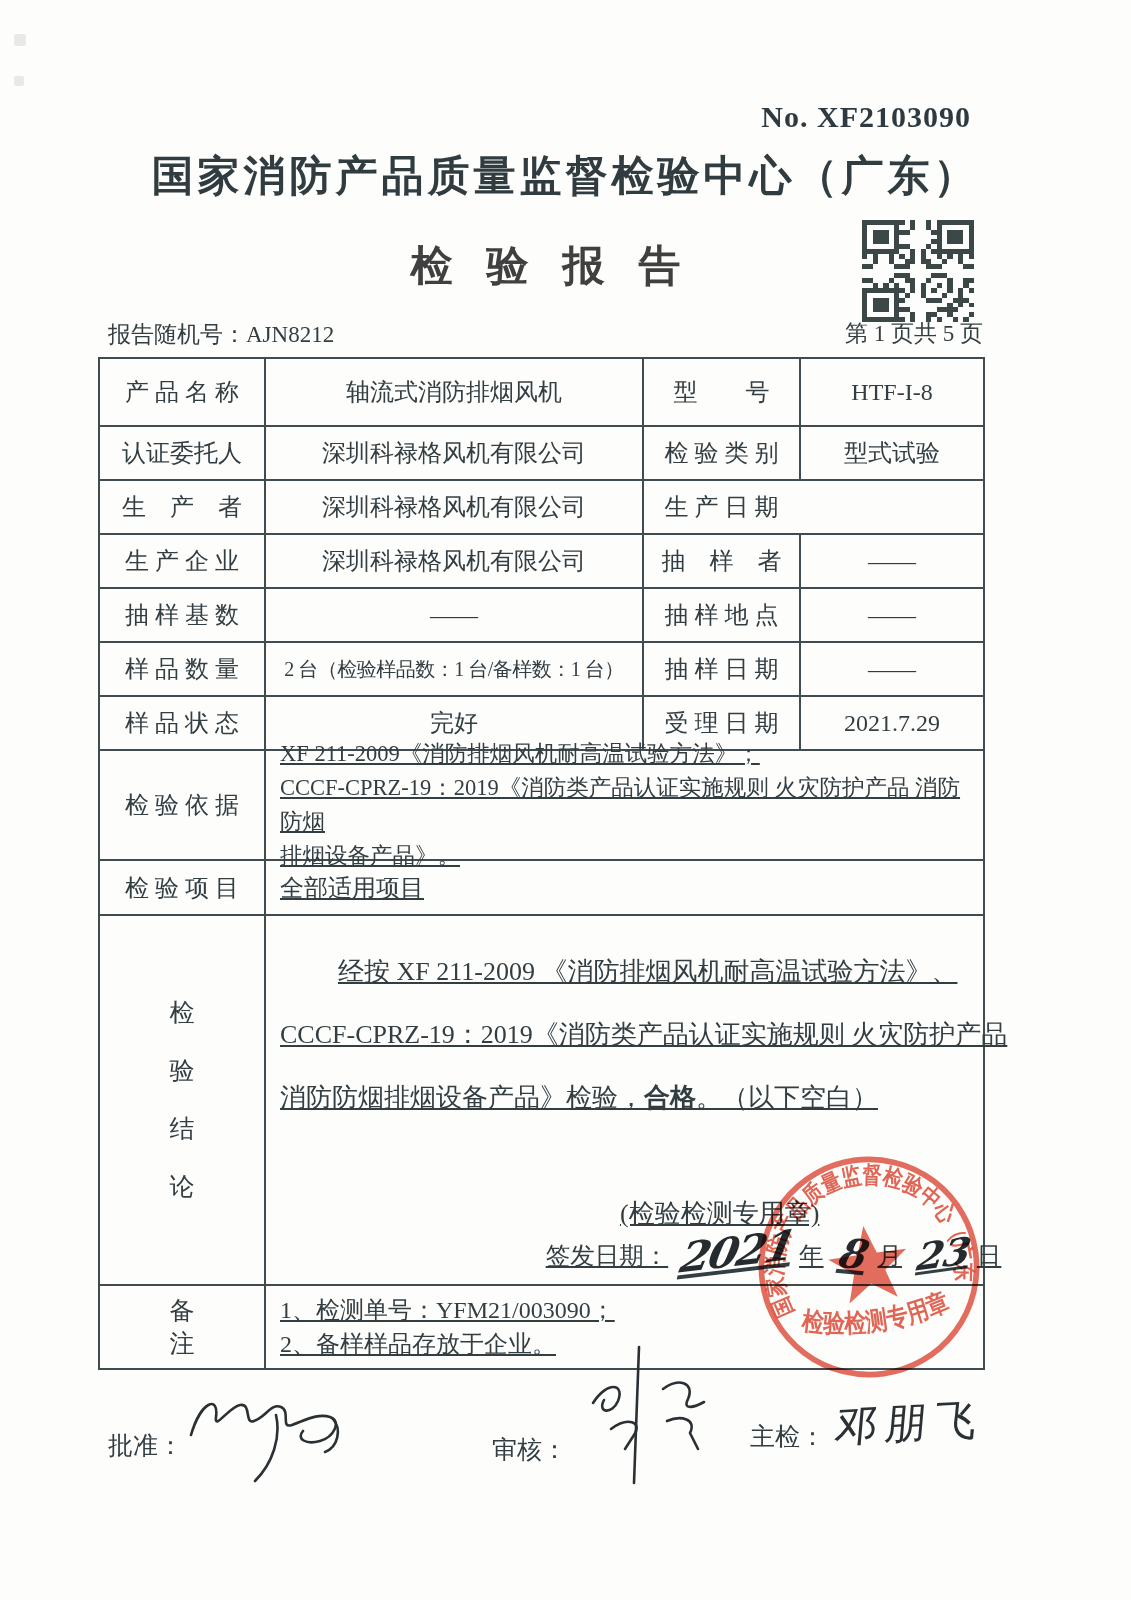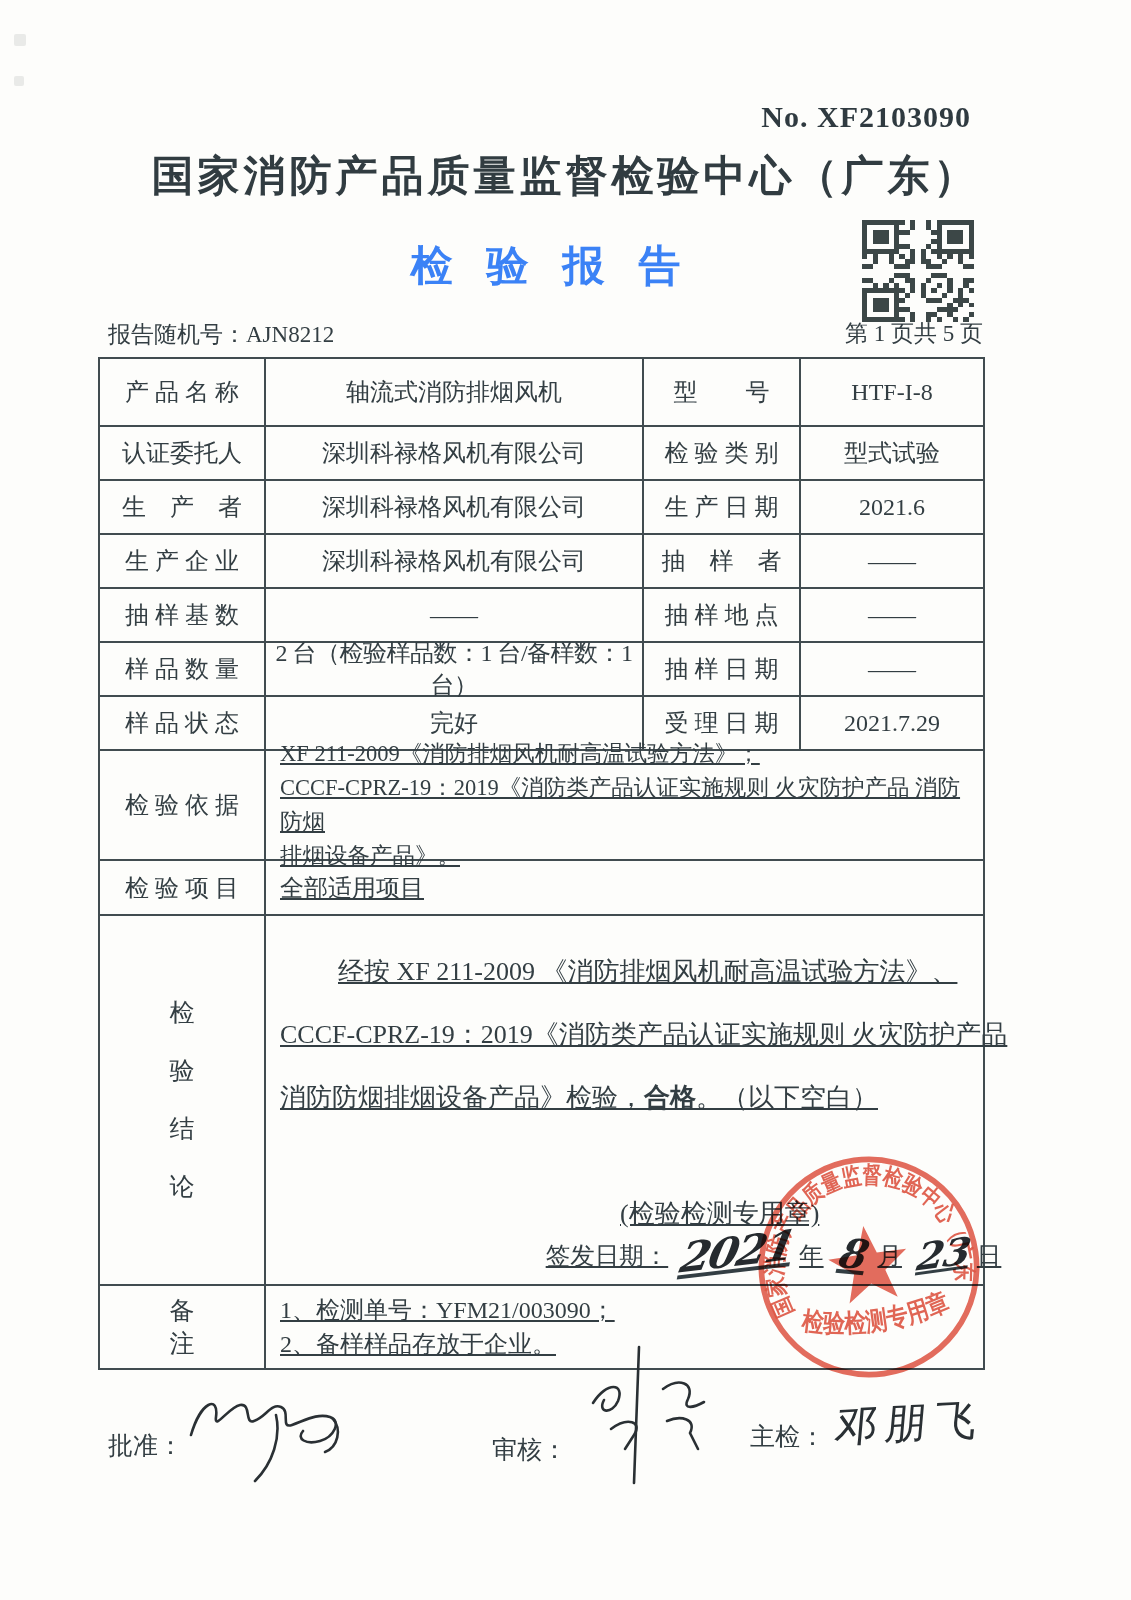--- a/index.html
+++ b/index.html
@@ -19,21 +19,21 @@
     font-size:30px;font-weight:bold;letter-spacing:1px;color:#2f3a40;
   }
   .org-title{
     position:absolute;top:148px;left:0;width:100%;
     text-align:center;font-size:42px;font-weight:bold;
     letter-spacing:4px;color:#313c41;white-space:nowrap;
   }
   .doc-title{
     position:absolute;top:238px;left:0;width:1131px;
     text-align:center;font-size:42px;font-weight:bold;
-    letter-spacing:34px;color:#3b82f6;text-indent:34px;
+    letter-spacing:34px;color:#404040;text-indent:34px;
     padding-right:40px;box-sizing:border-box;
   }
   .qr{position:absolute;left:862px;top:220px;width:112px;height:102px;}
   .serial{position:absolute;left:108px;top:319px;font-size:23px;}
   .page-info{position:absolute;right:148px;top:318px;font-size:23px;}
   
   .rpt-table{
     position:absolute;left:98px;top:357px;width:887px;
     border:2px solid #414c50;box-sizing:border-box;
     font-size:24px;
@@ -42,21 +42,21 @@
   .tr:first-child{border-top:none;}
   .td{box-sizing:border-box;display:flex;align-items:center;justify-content:center;
       border-left:2px solid #414c50;text-align:center;}
   .td:first-child{border-left:none;}
   .c1{width:164px;flex:none;}
   .c2{width:378px;flex:none;}
   .c3{width:157px;flex:none;}
   .c4{flex:1;font-family:Liberation Serif, serif;}
   .h-r1{height:66px;}
   .h-short{height:52px;}
-  .small-val{font-size:24px;letter-spacing:-0.5px;}
+  .small-val{font-size:20px;letter-spacing:-0.5px;}
   .content-cell{flex:1;border-left:2px solid #414c50;box-sizing:border-box;
       display:flex;flex-direction:column;justify-content:center;
       align-items:flex-start;text-align:left;padding:6px 10px 6px 14px;text-decoration:underline;}
   .pre{white-space:pre-line;}
   .basis-row{height:108px;}
   .basis-text{font-size:22.5px;line-height:34px;}
   .items-row{height:53px;}
   .concl-row{height:368px;align-items:stretch;}
   .concl-label{display:flex;align-items:center;justify-content:center;
       font-size:25px;line-height:58px;white-space:pre-line;text-align:center;}
@@ -235,21 +235,20 @@
     <div class="tr h-short">
       <div class="td c1">认证委托人</div>
       <div class="td c2">深圳科禄格风机有限公司</div>
       <div class="td c3">检 验 类 别</div>
       <div class="td c4">型式试验</div>
     </div>
     <div class="tr h-short">
       <div class="td c1">生　产　者</div>
       <div class="td c2">深圳科禄格风机有限公司</div>
       <div class="td c3">生 产 日 期</div>
-      <div class="td c4">2021.6</div>
     </div>
     <div class="tr h-short">
       <div class="td c1">生 产 企 业</div>
       <div class="td c2">深圳科禄格风机有限公司</div>
       <div class="td c3">抽　样　者</div>
       <div class="td c4">——</div>
     </div>
     <div class="tr h-short">
       <div class="td c1">抽 样 基 数</div>
       <div class="td c2">——</div>

